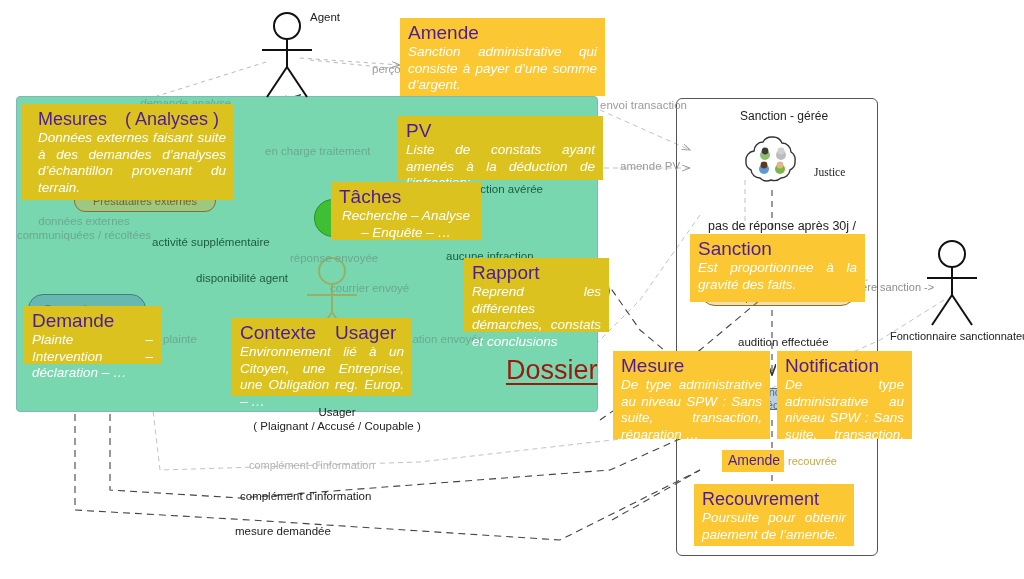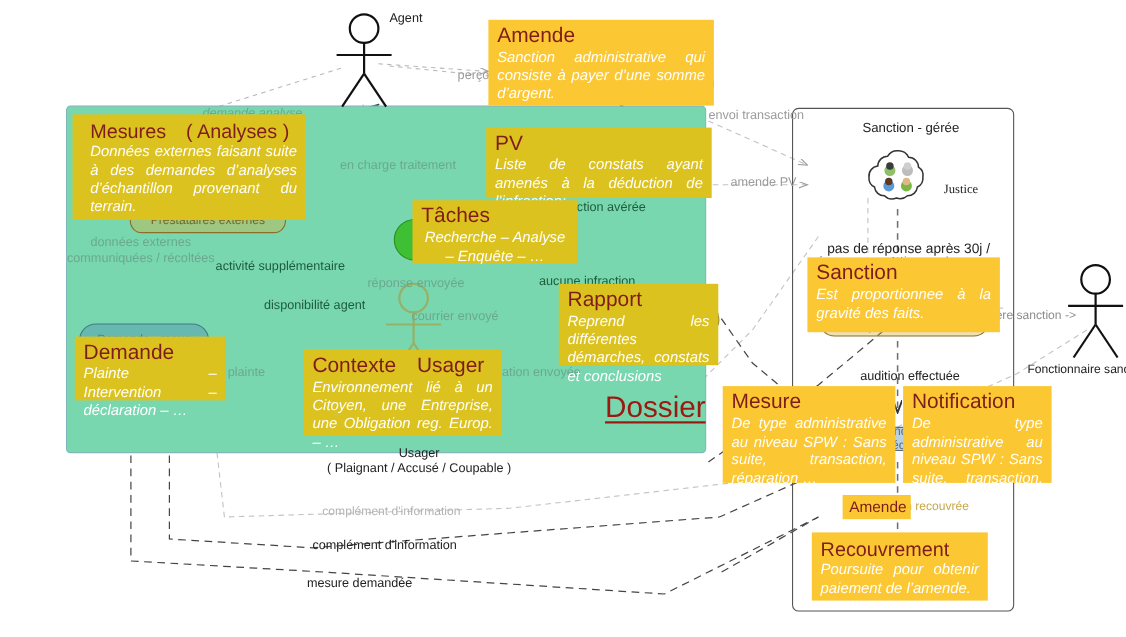--- a/index.html
+++ b/index.html
@@ -1,29 +1,29 @@
 <!DOCTYPE html>
 <html><head>
 <meta charset="utf-8">
 <style>
   html,body{margin:0;padding:0;background:#ffffff;}
   body{width:1024px;height:579px;overflow:hidden;
        font-family:"Liberation Sans","DejaVu Sans",sans-serif;}
-  #stage{position:relative;width:888px;height:579px;background:#fff;margin-left:44px;}
+  #stage{position:relative;width:888px;height:579px;background:#fff;}
   #svg-layer{position:absolute;left:0;top:0;width:1024px;height:579px;}
 
   
   .green-zone{position:absolute;background:#79d7b0;border:1px solid #7fb8b8;
               border-radius:4px;}
   .white-zone{position:absolute;background:transparent;border:1.4px solid #555;
               border-radius:6px;}
 
   
   .note{position:absolute;box-sizing:border-box;padding:4px 8px 6px 8px;}
-  .note .nt{color:#7f1d1d;font-size:19px;line-height:22px;white-space:nowrap;}
+  .note .nt{color:#4c1d95;font-size:19px;line-height:22px;white-space:nowrap;}
   .note .nb{color:#ffffff;font-style:italic;font-size:13.5px;line-height:16.5px;
             text-align:justify;}
   .note.amber{background:#fbc733;}
   .note.gold{background:#dcc21f;}
 
   
   .uml-node{position:absolute;box-sizing:border-box;
             border:1.4px solid #8a6f2a;border-radius:40px;
             background:rgba(214,176,60,.40);
             color:#7a6520;font-size:11px;line-height:13px;

